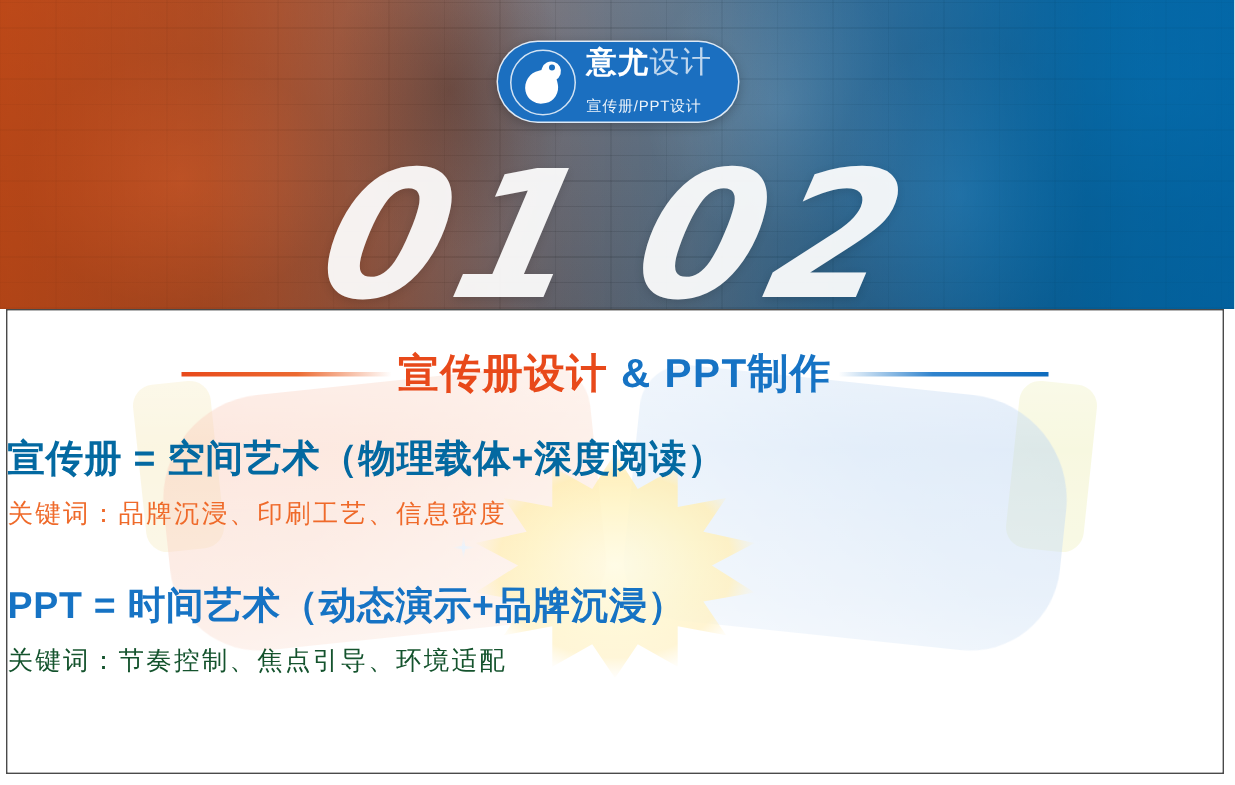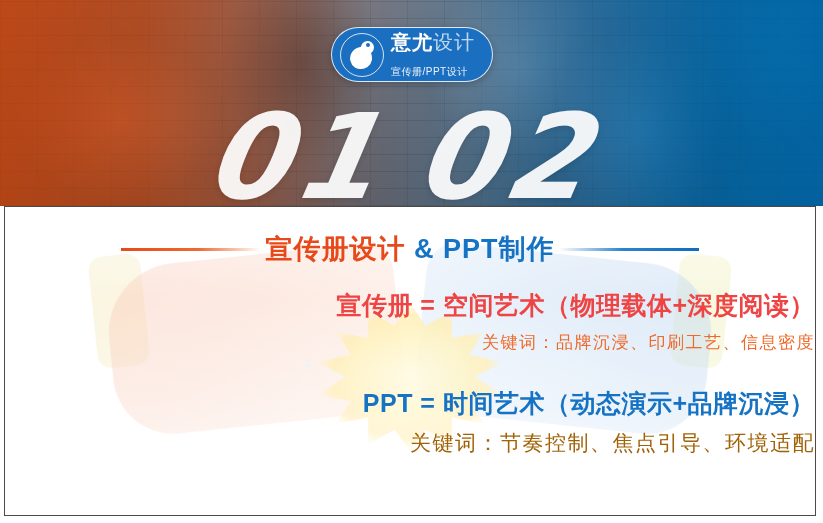--- a/index.html
+++ b/index.html
@@ -156,54 +156,54 @@
     position:absolute;left:296px;top:150px;width:16px;height:16px;
     background:radial-gradient(circle,#cfe8ff 0%,rgba(207,232,255,0) 70%);
     opacity:.9;
     clip-path:polygon(50% 0%,57% 43%,100% 50%,57% 57%,50% 100%,43% 57%,0% 50%,43% 43%);
   }
   .wm .haze{
     position:absolute;inset:0;
     background:linear-gradient(180deg,rgba(255,255,255,.72) 0%,rgba(255,255,255,.42) 30%,rgba(255,255,255,.55) 62%,rgba(255,255,255,.86) 100%);
   }
 
-  .content{position:relative;z-index:3;text-align:right;}
+  .content{position:relative;z-index:3;text-align:left;}
 
   
   .heading-row{
     display:flex;align-items:center;justify-content:center;
     margin-top:24px;
   }
   .rule{height:3px;flex:0 0 auto;}
   .rule-l{width:140px;background:linear-gradient(90deg,#e8491a 0%,#ec6a31 55%,rgba(236,106,49,0) 100%);}
   .rule-r{width:140px;background:linear-gradient(90deg,rgba(22,115,196,0) 0%,#2f83cd 45%,#0f6cbd 100%);}
   .heading{
     font-size:27px;font-weight:bold;letter-spacing:1px;
     white-space:nowrap;padding:0 4px;
   }
   .h-orange{color:#e8491a;}
   .h-blue{color:#1673c4;}
 
   .line-a{
     margin-top:22px;
     font-size:25px;font-weight:bold;letter-spacing:.5px;
-    color:#ef4444;white-space:nowrap;
+    color:#0369a1;white-space:nowrap;
   }
   .line-a-kw{
     margin-top:9px;
     font-size:17px;color:#ef6a2a;letter-spacing:1.5px;white-space:nowrap;
   }
   .line-b{
     margin-top:33px;
     font-size:25px;font-weight:bold;letter-spacing:.5px;
     color:#1673c4;white-space:nowrap;
   }
   .line-b-kw{
     margin-top:9px;
-    font-size:21px;color:#a16207;letter-spacing:1.5px;white-space:nowrap;
+    font-size:17px;color:#14532d;letter-spacing:1.5px;white-space:nowrap;
   }
 </style>
 </head>
 <body>
 
 <div class="slide">
 
   <div class="hero">
     <div class="photo-base"></div>
     <div class="hero-tint"></div>

